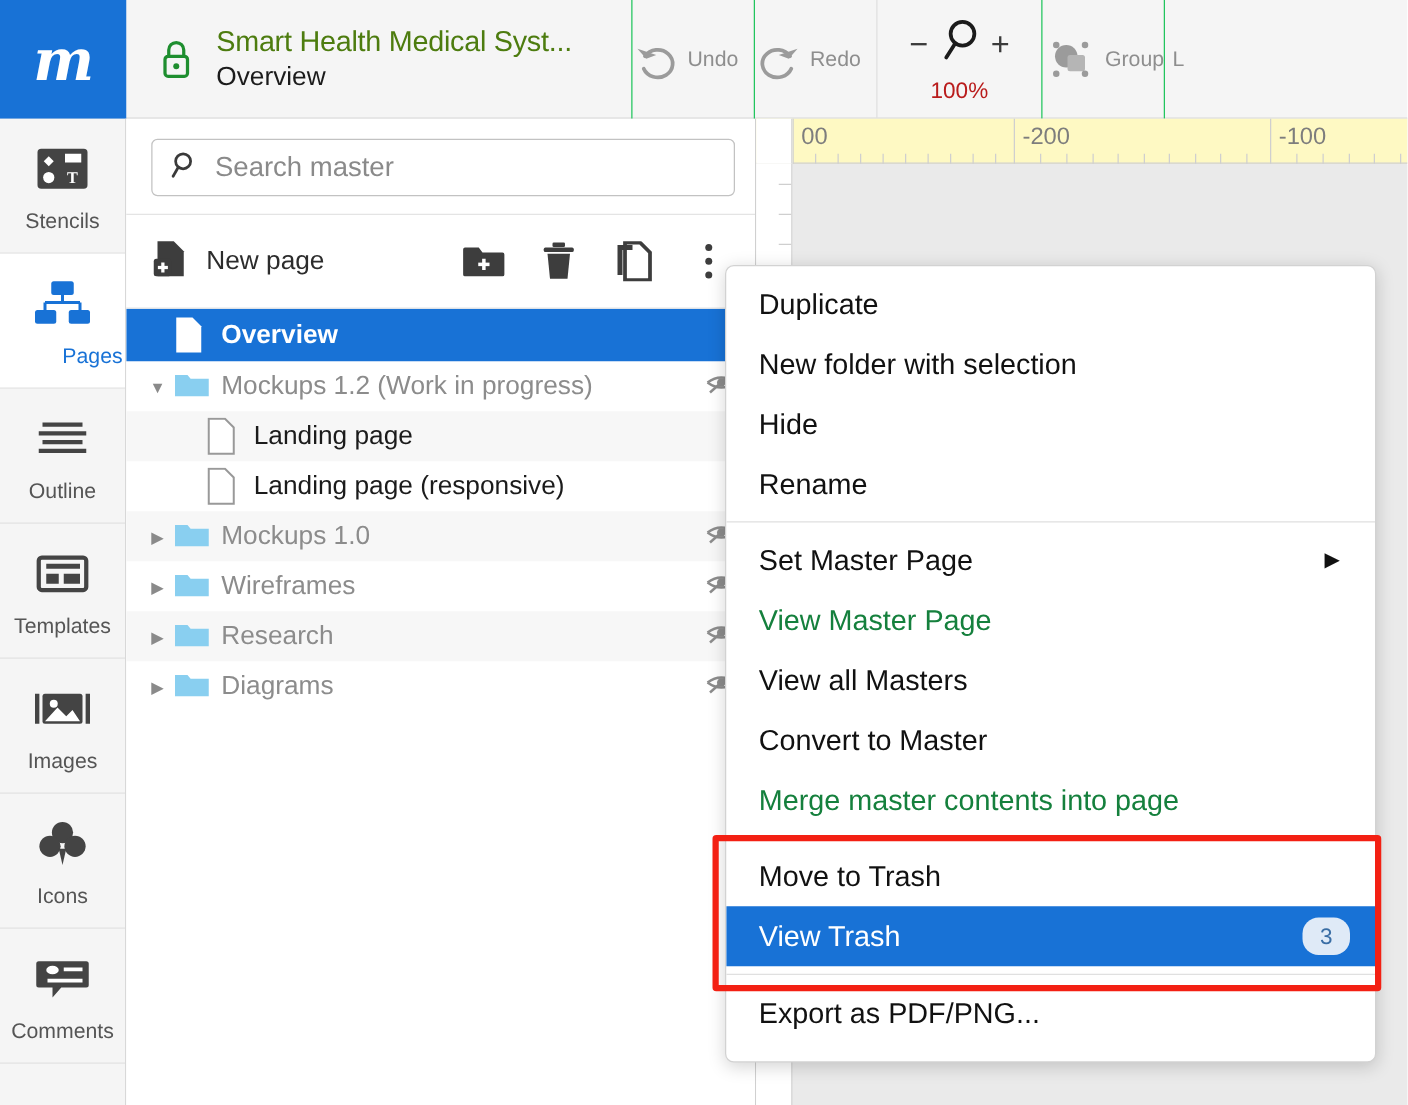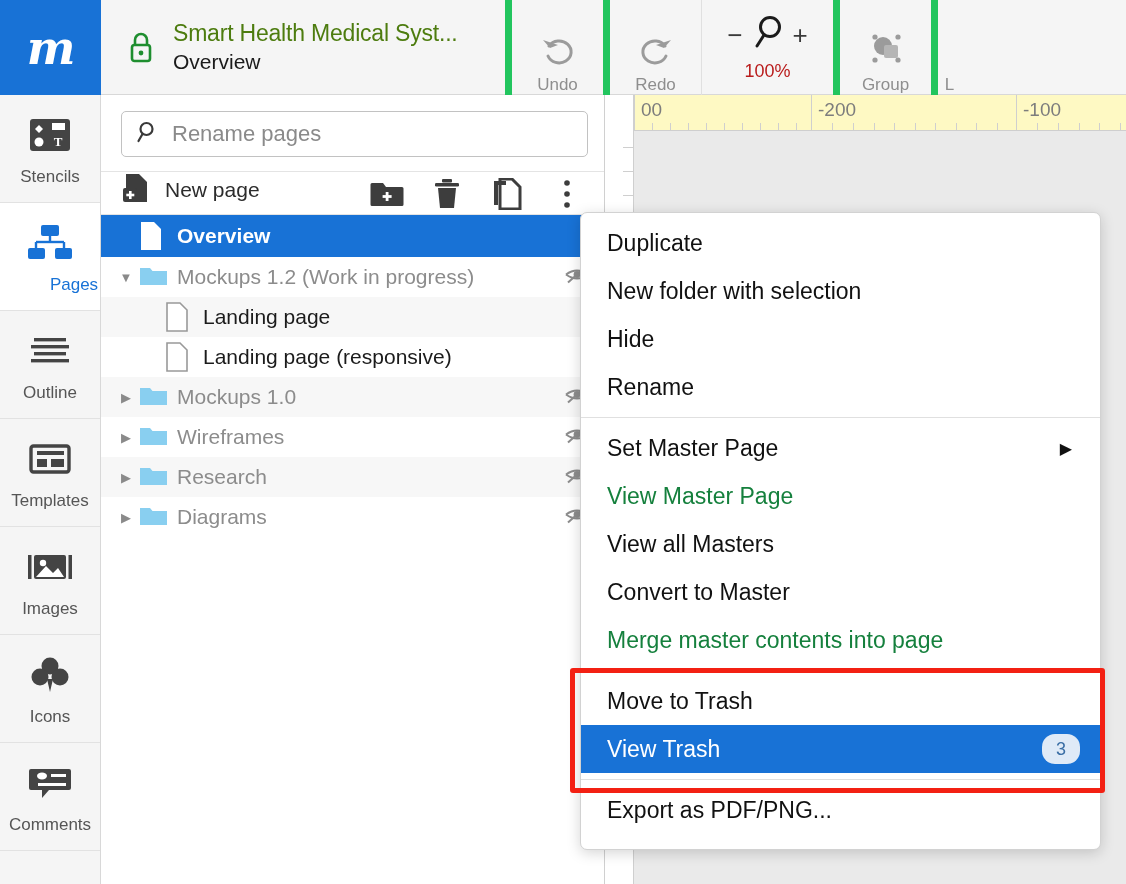--- a/index.html
+++ b/index.html
@@ -30,23 +30,23 @@
     width: 404px;
   }
   .lock-icon { width: 28px; height: 34px; flex: 0 0 auto; }
   .title-texts { display: flex; flex-direction: column; gap: 3px; }
   .doc-title { font-size: 23px; color: #4d7c0f; letter-spacing: -0.2px; }
   .doc-sub { font-size: 21px; color: #1b1b1b; }
 
   .tool-group { display: flex; align-items: stretch; }
   .tool-btn {
     width: 98px; height: 95px;
-    display: flex; flex-direction: column; align-items: center;
-    justify-content: flex-end; gap: 6px;
-    border-left: 7px solid #22c55e;
+    display: flex; flex-direction: row; align-items: center;
+    justify-content: flex-start; gap: 6px;
+    border-left: 1px solid #22c55e;
   }
   .tool-btn .ico { height: 40px; display:flex; align-items:center; justify-content:center; }
   .tool-btn .lbl { font-size: 17px; color: #8e8e8e; }
   .zoom-btn { width: 132px; border-left: 1px solid #e0e0e0; height: 95px;
     display:flex; flex-direction:column; align-items:center; justify-content:center; gap:4px;}
   .zoom-row { display:flex; align-items:center; gap:8px; }
   .zoom-sign { font-size: 26px; color:#3a3a3a; line-height:1; }
   .zoom-lbl { font-size: 18px; color:#b91c1c; }
   .tool-btn.cut { width: 30px; overflow: hidden; }
   .tool-btn.cut .lbl { white-space: nowrap; font-size:17px; }
@@ -73,22 +73,22 @@
   }
   .search-wrap { padding: 16px 16px 14px 20px; }
   .search-box {
     height: 46px; border: 1px solid #c2c2c2; border-radius: 5px;
     display: flex; align-items: center; padding: 0 14px; gap: 12px;
     background: #fff;
   }
   .search-box .ph { font-size: 22px; color: #8a8a8a; }
 
   .panel-toolbar {
-    height: 44px; border-top: 1px solid #e4e4e4; border-bottom: 1px solid #e4e4e4;
-    display: flex; align-items: flex-start; padding: 0 12px 0 20px; gap: 10px;
+    height: 76px; border-top: 1px solid #e4e4e4; border-bottom: 1px solid #e4e4e4;
+    display: flex; align-items: center; padding: 0 12px 0 20px; gap: 10px;
   }
   .newpage { display:flex; align-items:center; gap:14px; }
   .newpage .lbl { font-size: 21px; color: #2c2c2c; }
   .tb-spacer { flex: 1; }
   .tb-icon { width: 50px; height: 44px; display:flex; align-items:center; justify-content:center; }
 
   .tree { overflow: hidden; }
   .row {
     height: 40px; display: flex; align-items: center; gap: 0;
     padding-left: 12px; padding-right: 14px;
@@ -333,21 +333,21 @@
 
   <div class="panel">
     <div class="search-wrap">
       <div class="search-box">
         <span>
           <svg width="24" height="24" viewBox="0 0 24 24">
             <circle cx="10.5" cy="9" r="6" fill="none" stroke="#3a3a3a" stroke-width="2.2"></circle>
             <line x1="6.5" y1="14" x2="2.5" y2="21" stroke="#3a3a3a" stroke-width="2.2" stroke-linecap="round"></line>
           </svg>
         </span>
-        <span class="ph">Rename pages</span>
+        <span class="ph">Search master</span>
       </div>
     </div>
 
     <div class="panel-toolbar">
       <div class="newpage">
         <span>
           <svg width="30" height="32" viewBox="0 0 30 32">
             <path d="M5 2 h13 l8 8 v20 h-21 z" fill="#3d3d3d"></path>
             <rect x="2" y="16" width="14" height="14" rx="2" fill="#3d3d3d"></rect>
             <rect x="8" y="19" width="2.6" height="8" fill="#fff"></rect>

